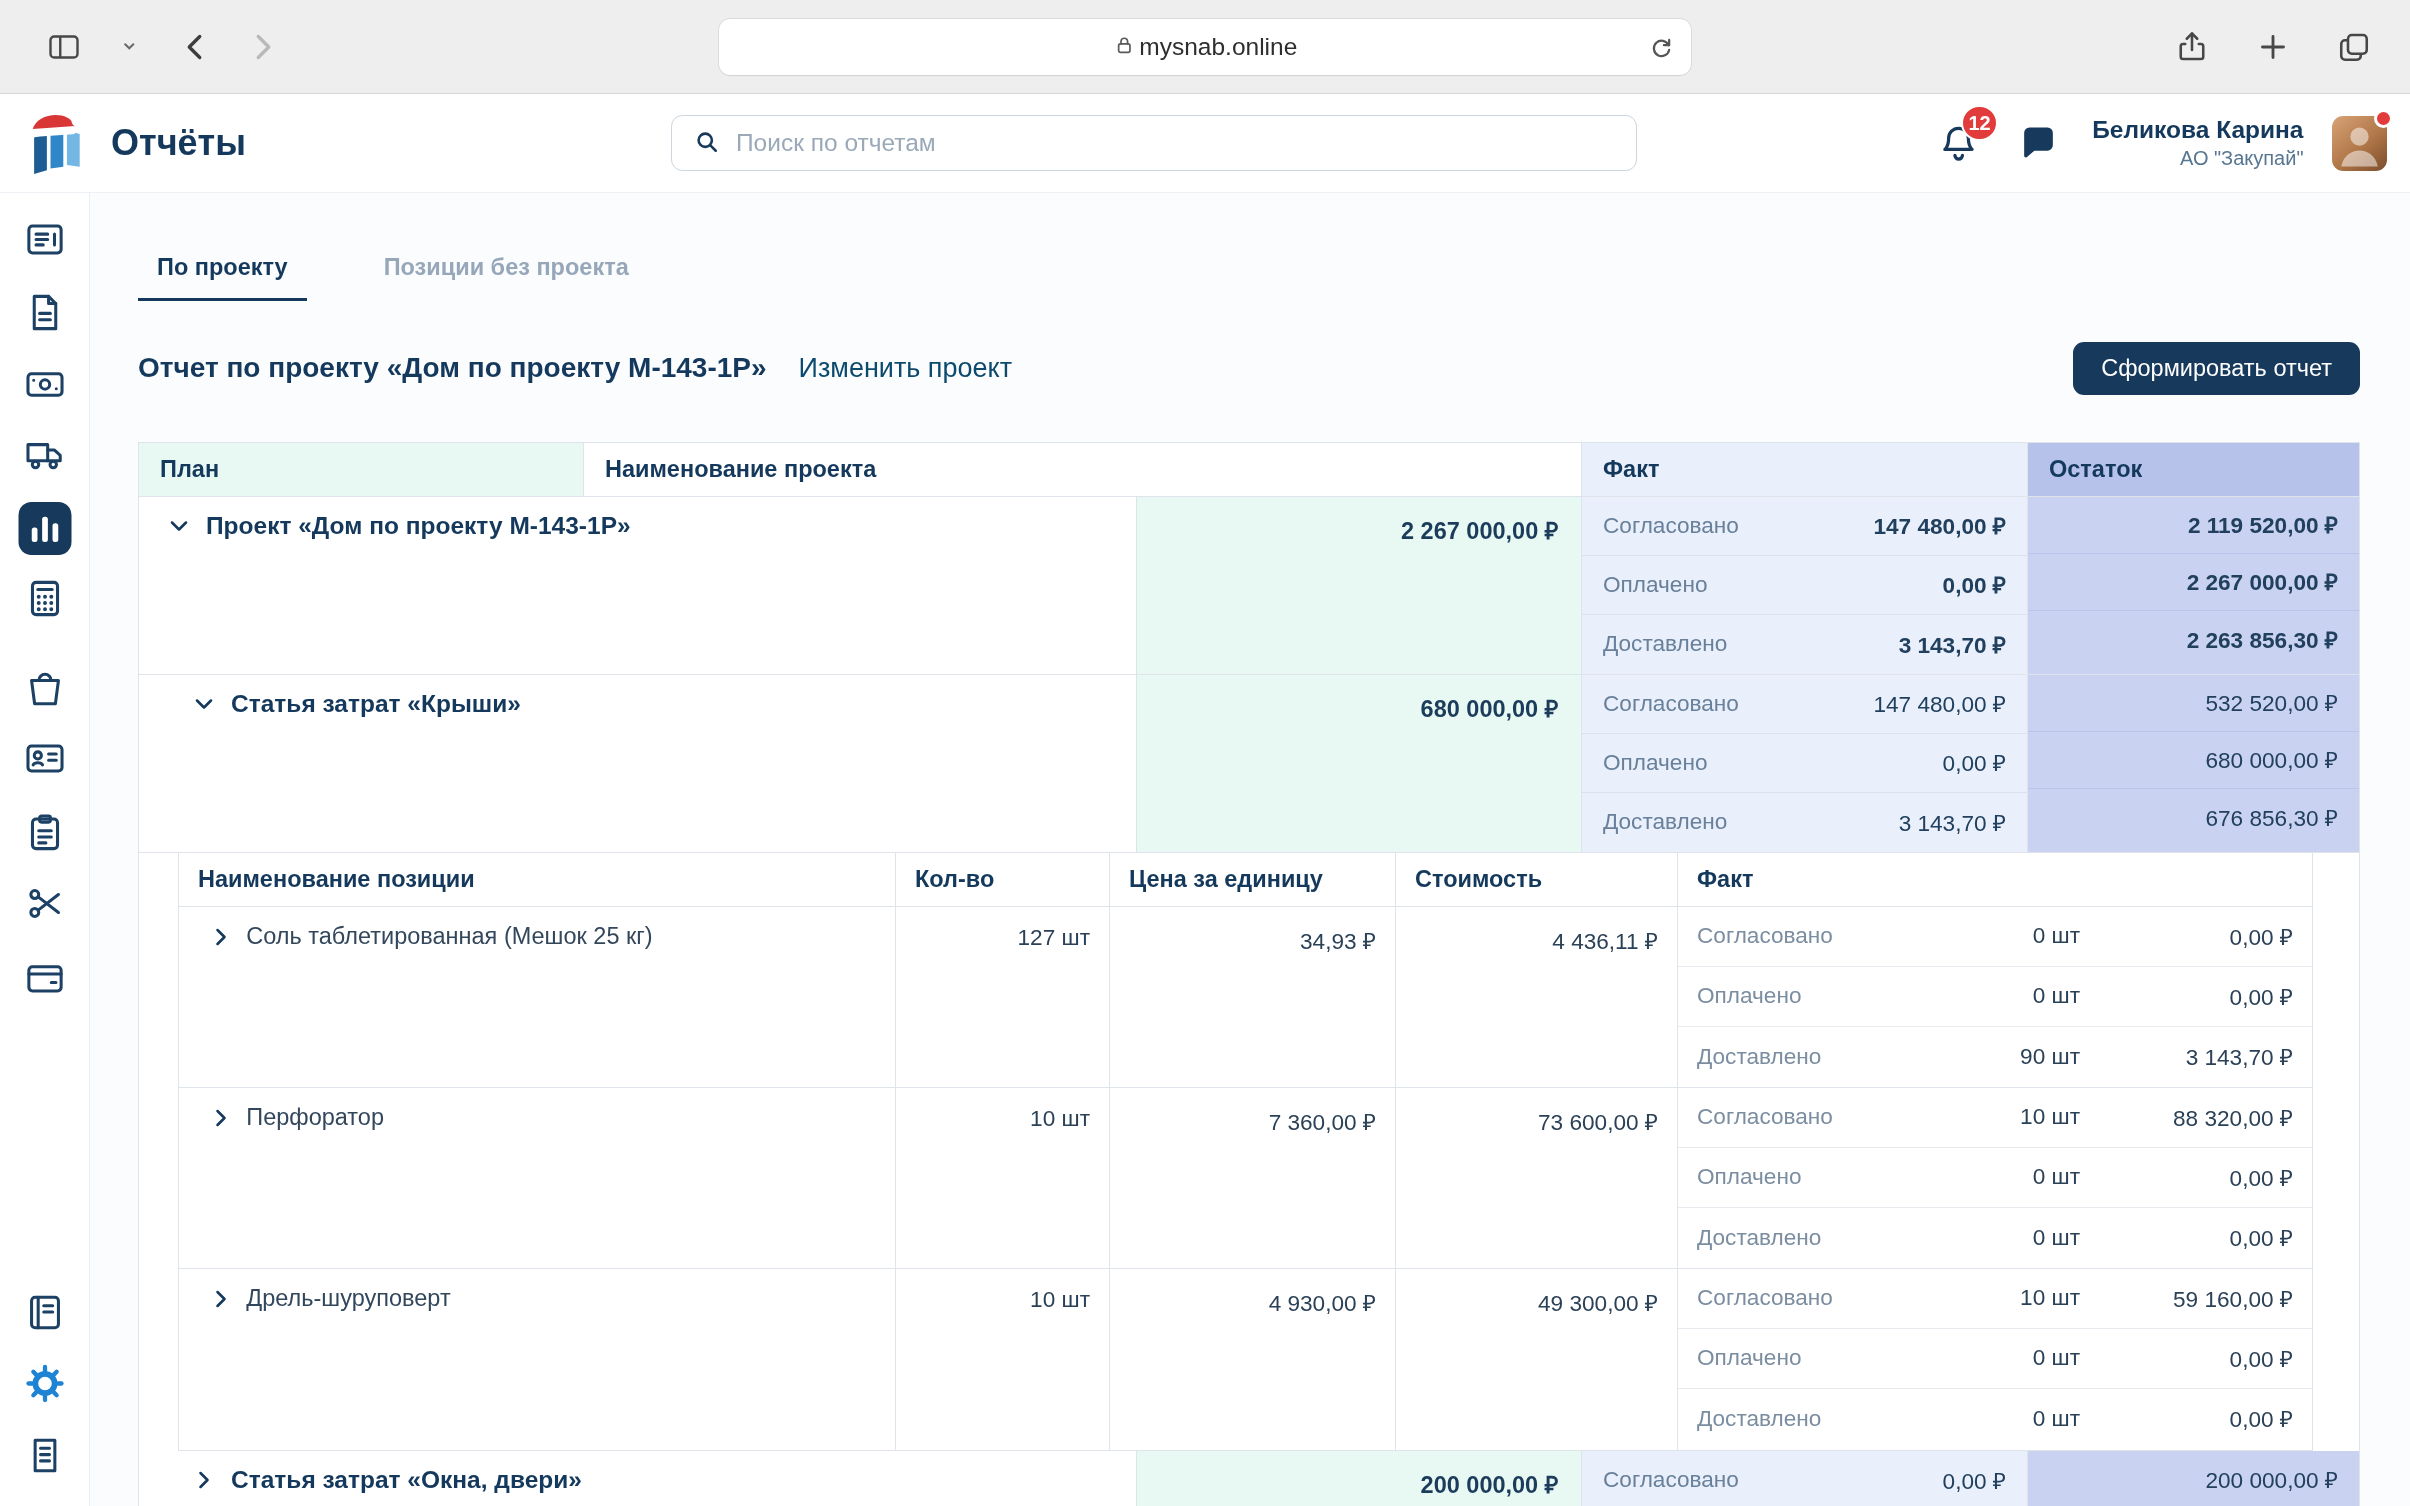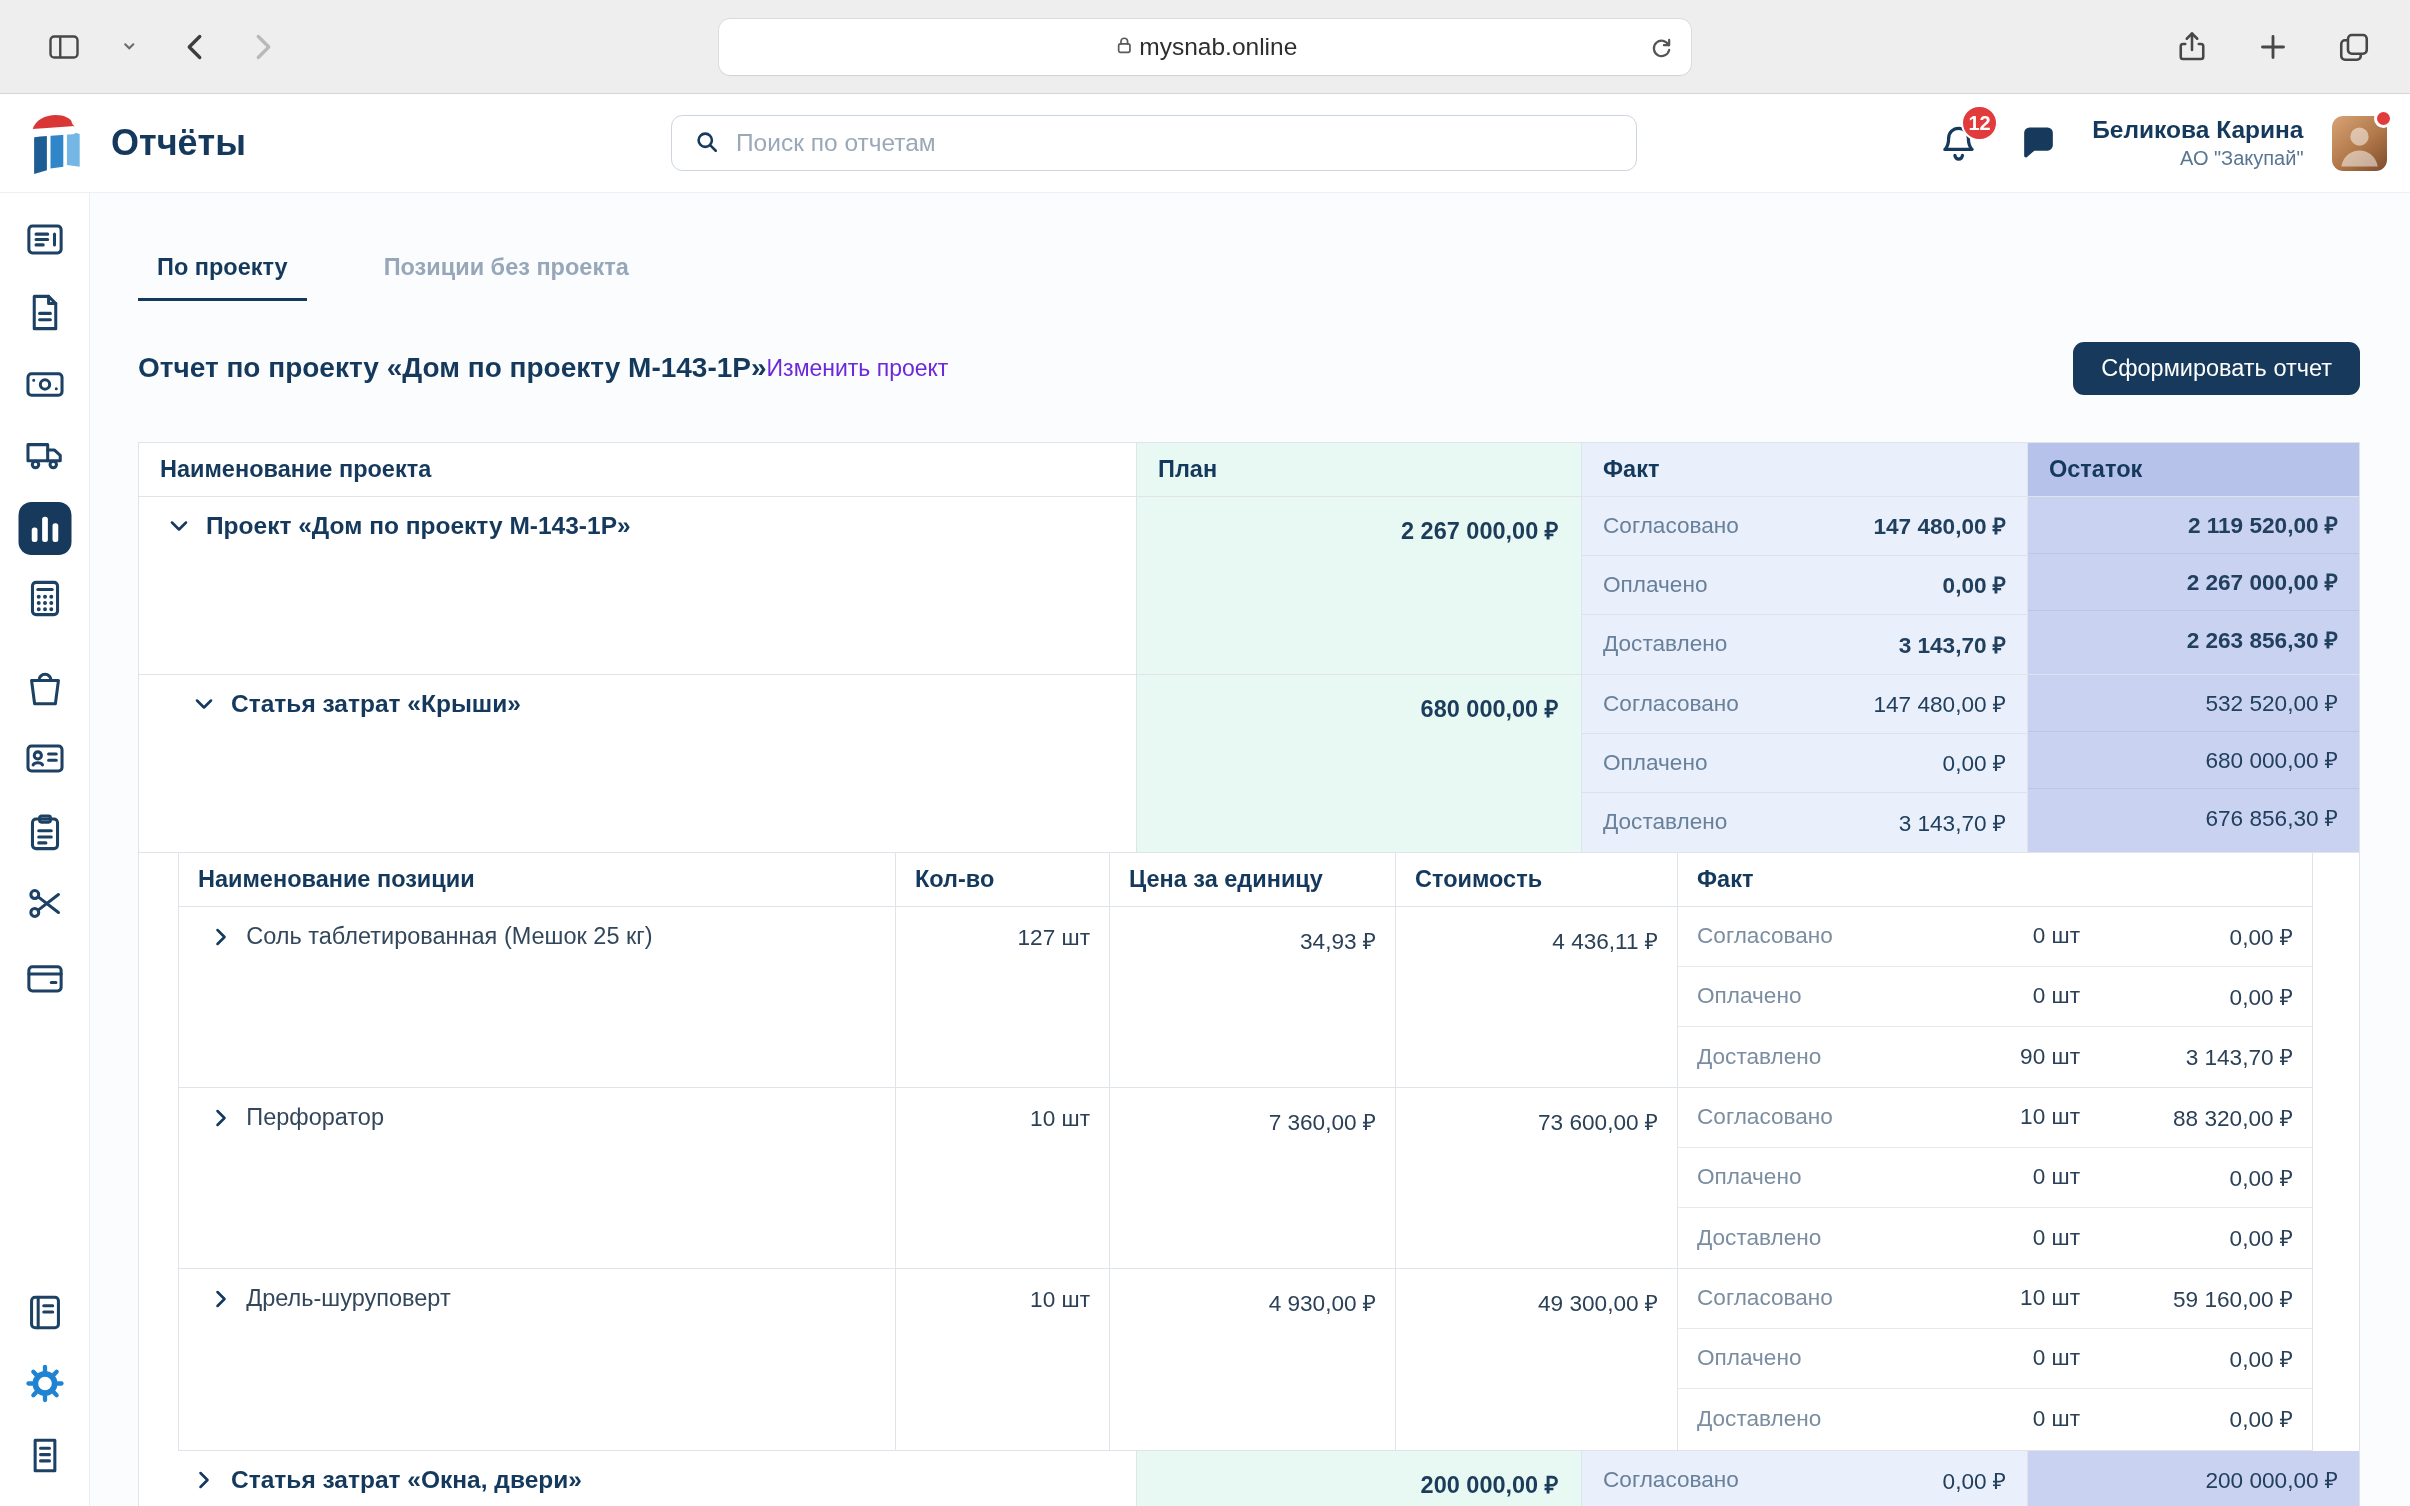--- a/index.html
+++ b/index.html
@@ -55,21 +55,21 @@
 
   
   .tabs { display:flex; gap:58px; margin-top:53px;text-align:center; }
   .tab { padding:7.5px 19px 17px; font-size:23.5px; cursor:pointer; }
   .tab.active { color:#14395c; font-weight:bold; border-bottom:3.8px solid #14395c; }
   .tab.inactive { color:#97a7ba; font-weight:bold; }
 
   
   .title-row { display:flex; align-items:center; margin-top:41px; }
   .report-title { font-size:28px; font-weight:bold; color:#14395c; }
-  .edit-link { font-size:23px; color:#6d28d9; cursor:pointer; text-decoration:none; }
+  .edit-link { margin-left:32px; font-size:27px; color:#0c4a6e; cursor:pointer; text-decoration:none; }
   .generate-btn { margin-left:auto; background:#16395c; color:#fff; font-size:23.5px; height:53px; padding:0 28px;
     border-radius:11px; border:none; cursor:pointer; font-family:"Liberation Sans",sans-serif; }
 
   
   .sum-table { margin-top:47px; border:0.9px solid #dfe4ea; border-bottom:none; background:#fff; }
   .sum-head { display:flex; height:54px; border-bottom:0.9px solid #dfe4ea; }
   .hcell { display:flex; align-items:center; padding-left:21px; font-weight:bold; font-size:23.5px; color:#14395c; border-right:0.9px solid #dfe4ea; }
   .hcell:last-child { border-right:none; }
   .col-name  { width:998px; background:#fff; }
   .col-plan  { width:445px; background:#e8f8f3; }
@@ -350,22 +350,22 @@
       </div>
 
       <div class="title-row">
         <div class="report-title">Отчет по проекту «Дом по проекту М-143-1Р»</div>
         <a class="edit-link">Изменить проект</a>
         <button class="generate-btn">Сформировать отчет</button>
       </div>
 
       <div class="sum-table">
         <div class="sum-head">
+          <div class="hcell col-plan">План</div>
           <div class="hcell col-name">Наименование проекта</div>
-          <div class="hcell col-plan">План</div>
           <div class="hcell col-fact">Факт</div>
           <div class="hcell col-rest">Остаток</div>
         </div>
 
         <div class="sum-group valbold">
           <div class="sg-name">
             <span class="chev"><svg viewBox="0 0 24 24">
                   <path d="M6 9l6 6 6-6"></path>
                 </svg></span>
             <span class="gname">Проект «Дом по проекту М-143-1Р»</span>

